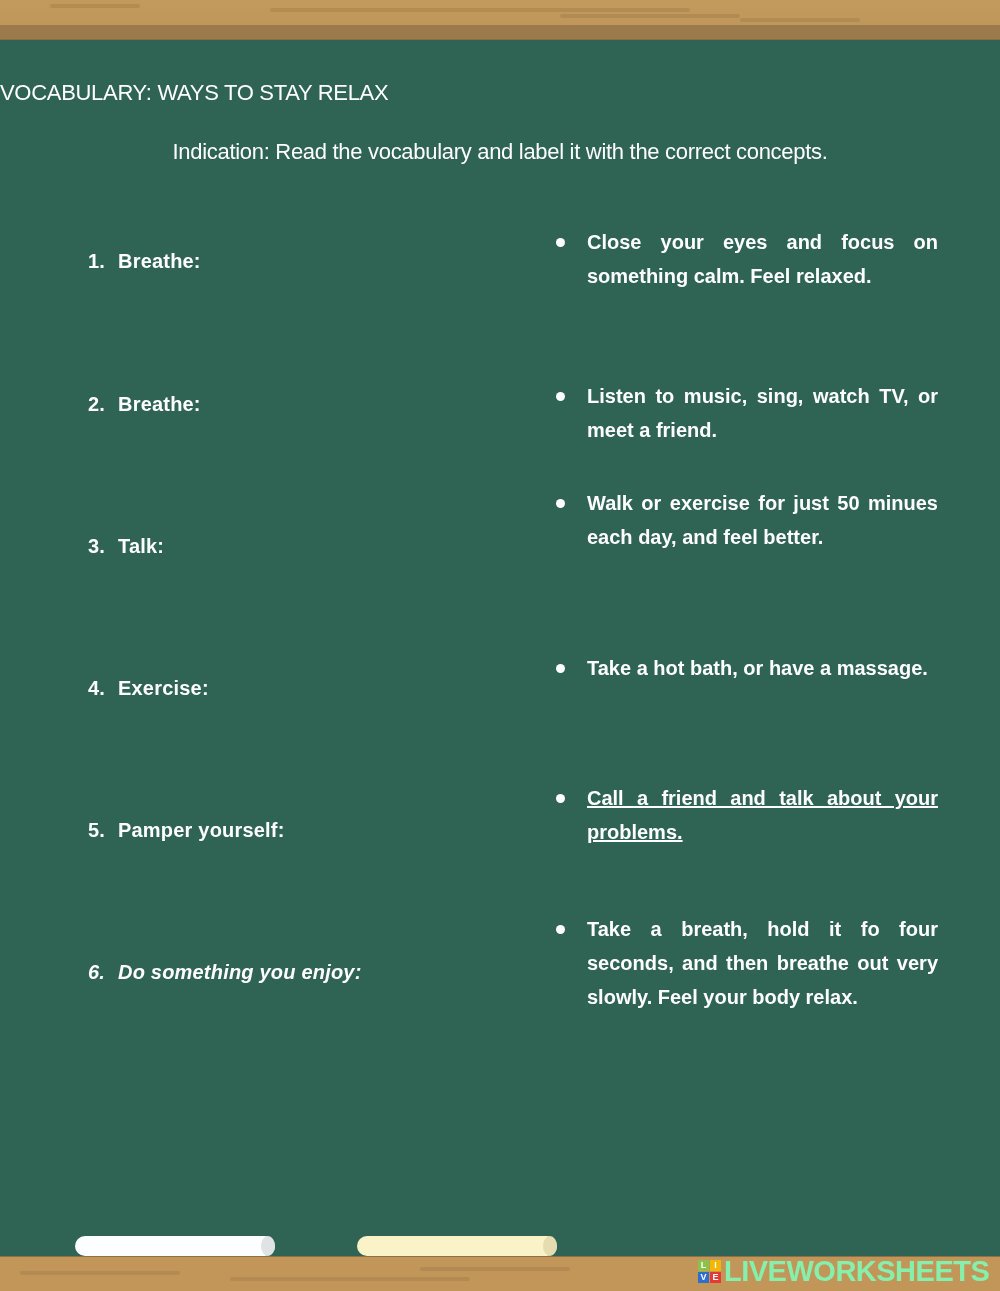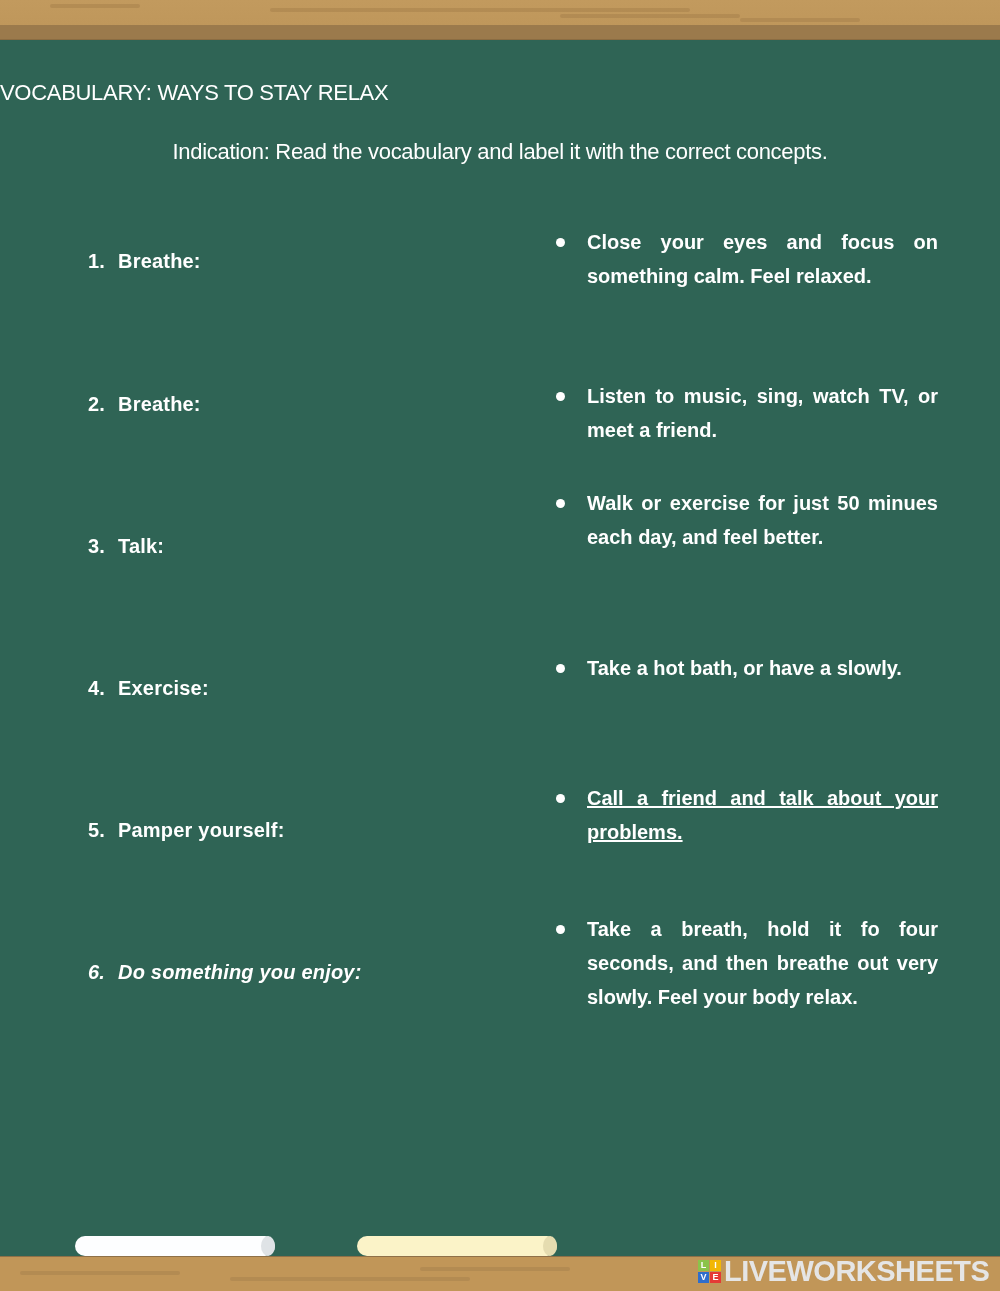--- a/index.html
+++ b/index.html
@@ -17,21 +17,21 @@
   .def .text{display:block;margin-left:31px;text-align:justify;}
   .chalk{position:absolute;top:1236px;height:20px;border-radius:10px;}
   .chalk-white{left:75px;width:200px;background:#fdfeff;}
   .chalk-white .tip{position:absolute;right:0;top:0;width:14px;height:20px;border-radius:50%;background:#dfe3e6;}
   .chalk-yellow{left:357px;width:200px;background:#fbf3c8;}
   .chalk-yellow .tip{position:absolute;right:0;top:0;width:14px;height:20px;border-radius:50%;background:#e5dcb0;}
   .wood-bottom{position:absolute;left:0;top:1256px;width:1000px;height:35px;background:#c19658;border-top:1px solid #8e7048;}
   .logo{position:absolute;left:698px;top:1257px;height:28px;display:flex;align-items:center;}
   .logo-blocks{display:grid;grid-template-columns:11px 11px;grid-template-rows:11px 11px;gap:1px;margin-right:3px;}
   .logo-blocks span{display:flex;align-items:center;justify-content:center;font-size:9px;font-weight:bold;color:#fff;}
-  .logo-text{font-size:29px;font-weight:bold;color:#e5e5e5;letter-spacing:-0.5px;}
+  .logo-text{font-size:29px;font-weight:bold;color:#86efac;letter-spacing:-0.5px;}
 </style>
 </head>
 <body>
 
 <div class="wood-top">
   <div class="grain" style="left:50px;top:4px;width:90px;"></div>
   <div class="grain" style="left:270px;top:8px;width:420px;"></div>
   <div class="grain" style="left:560px;top:14px;width:180px;"></div>
   <div class="grain" style="left:740px;top:18px;width:120px;"></div>
 </div>
@@ -68,21 +68,21 @@
 <div class="def" style="top:355px;margin-top:24px;">
   <span class="bullet"></span>
   <span class="text">Listen to music, sing, watch TV, or meet a friend.</span>
 </div>
 <div class="def" style="top:486px;">
   <span class="bullet"></span>
   <span class="text">Walk or exercise for just 50 minues each day, and feel better.</span>
 </div>
 <div class="def" style="top:651px;">
   <span class="bullet"></span>
-  <span class="text">Take a hot bath, or have a slowly.</span>
+  <span class="text">Take a hot bath, or have a massage.</span>
 </div>
 <div class="def" style="top:781px;text-decoration:underline;">
   <span class="bullet"></span>
   <span class="text">Call a friend and talk about your problems.</span>
 </div>
 <div class="def" style="top:912px;">
   <span class="bullet"></span>
   <span class="text">Take a breath, hold it fo four seconds, and then breathe out very slowly. Feel your body relax.</span>
 </div>
 

